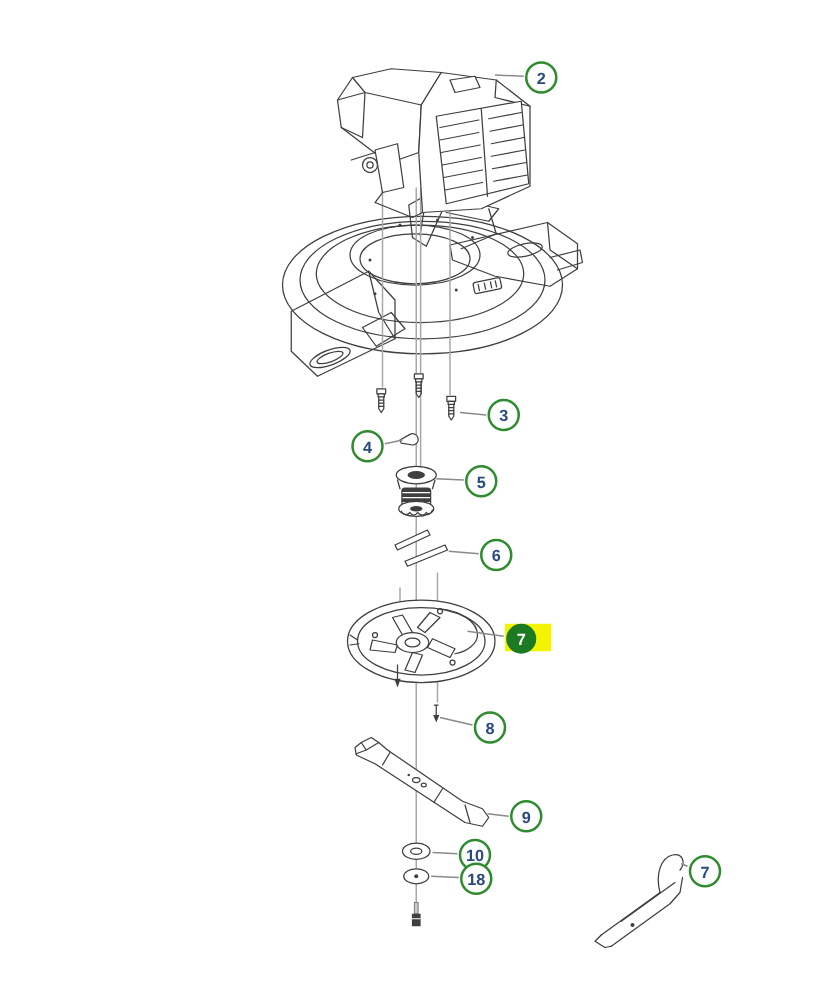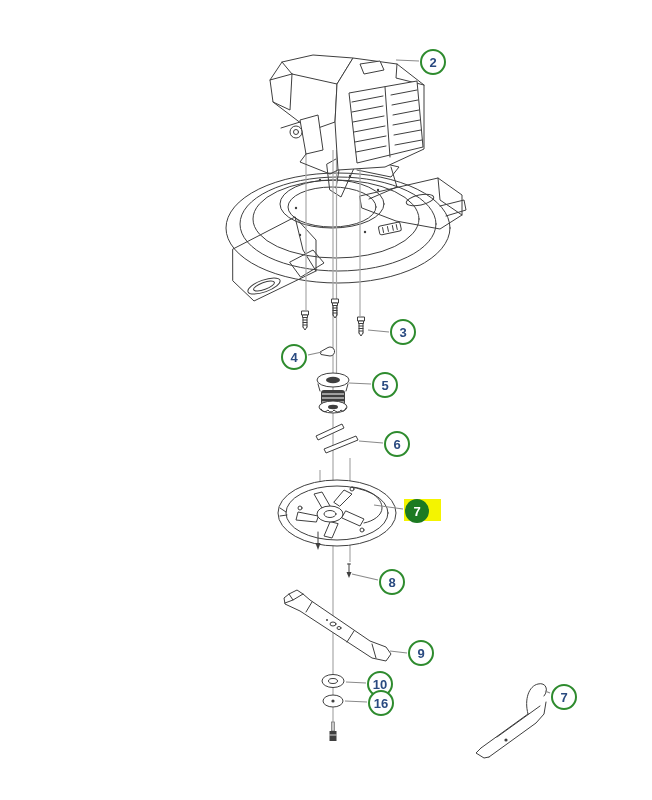--- a/index.html
+++ b/index.html
@@ -223,19 +223,19 @@
   <div class="co" style="left:379px;top:569px">
       <span>8</span>
     </div>
   <div class="co" style="left:408px;top:640px">
       <span>9</span>
     </div>
   <div class="co" style="left:367px;top:671px">
       <span>10</span>
     </div>
   <div class="co" style="left:368px;top:690px">
-      <span>16</span>
+      <span>18</span>
     </div>
   <div class="co" style="left:551px;top:684px">
       <span>7</span>
     </div>
 
 </div>
 
 </body></html>

